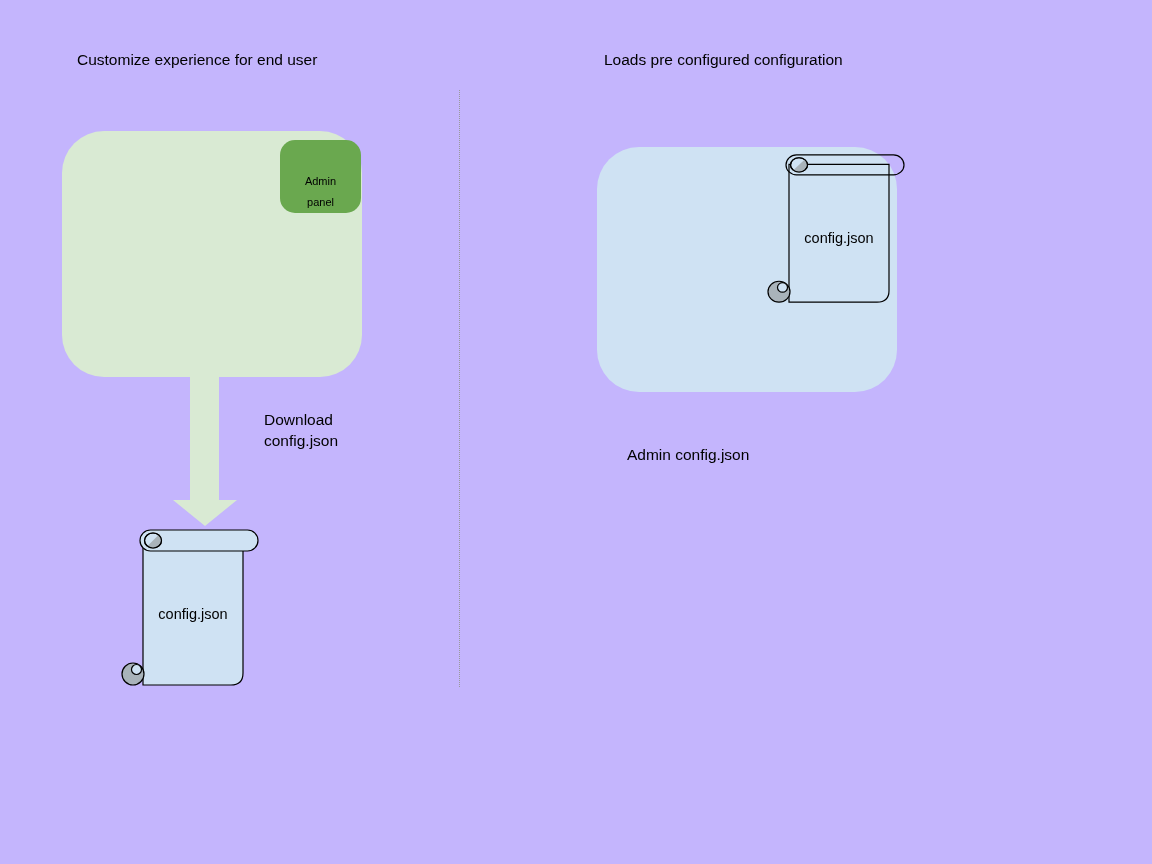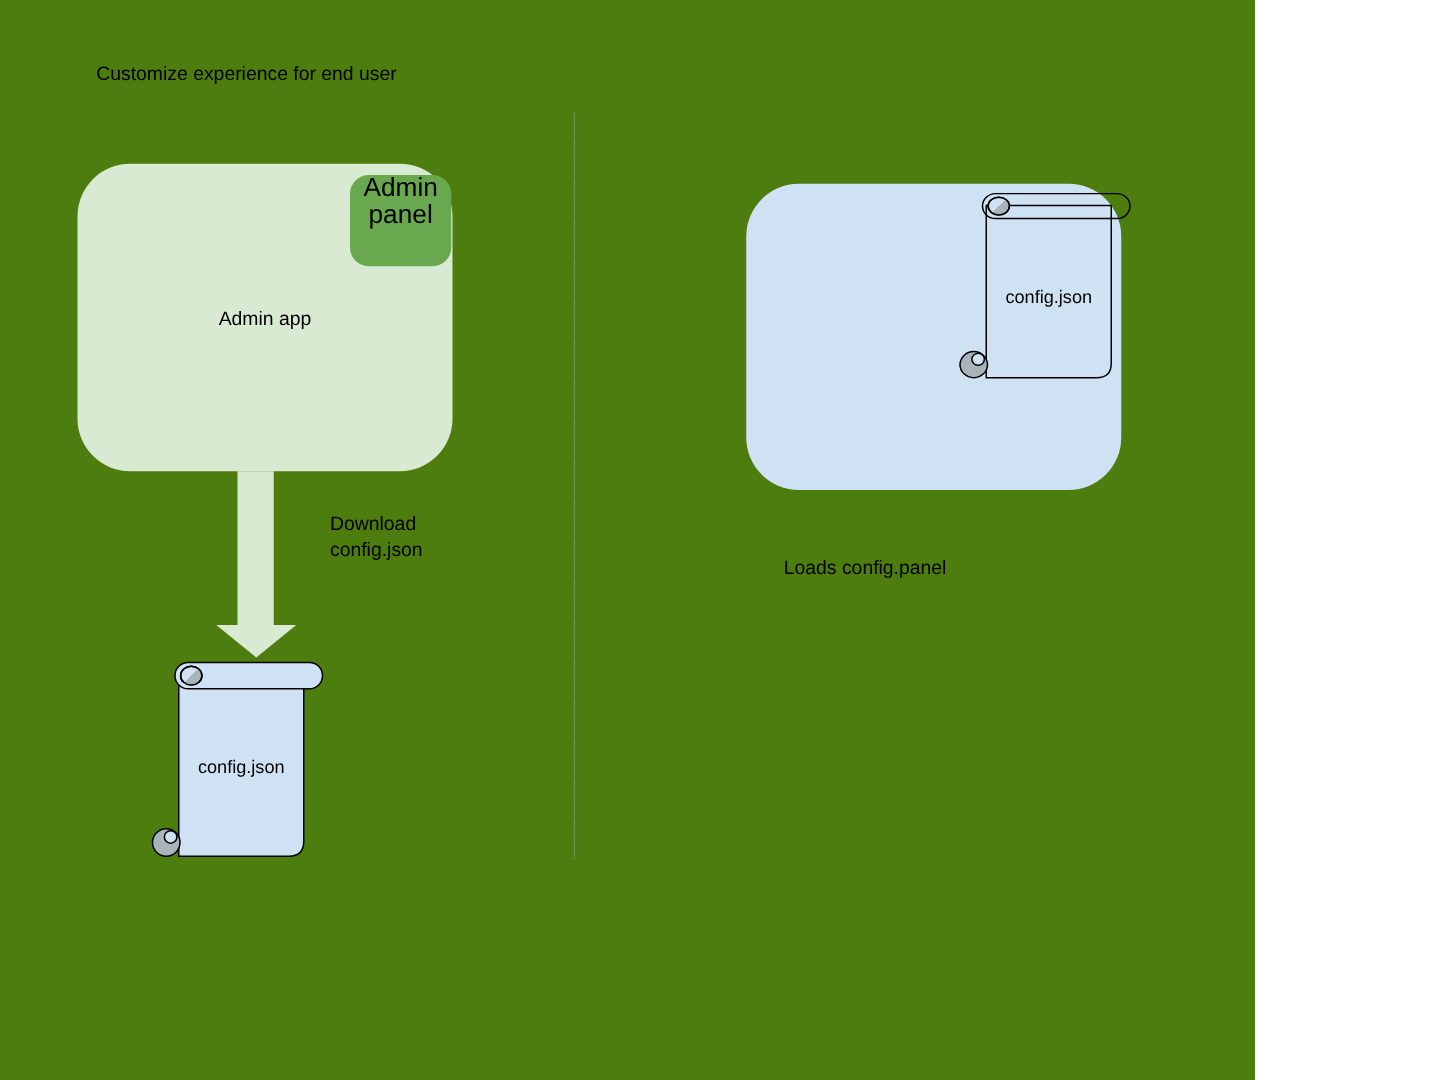--- a/index.html
+++ b/index.html
@@ -6,23 +6,23 @@
     margin: 0;
     padding: 0;
     background: #ffffff;
     width: 1152px;
     height: 864px;
     overflow: hidden;
     font-family: "Liberation Sans", sans-serif;
   }
   .canvas {
     position: relative;
-    width: 1004px;
+    width: 1152px;
     height: 864px;
-    background: #4d7c0f;
+    background: #c4b5fd;
   }
   .label {
     position: absolute;
     color: #000000;
     font-size: 15.5px;
     line-height: 21px;
     white-space: pre-line;
   }
   .centered { text-align: center; }
   .title { font-size: 15.5px; }
@@ -42,25 +42,25 @@
     width: 300px; height: 245px;
     background: #cfe2f3;
   }
   .admin-panel {
     position: absolute;
     left: 280px; top: 140px;
     width: 81px; height: 73px;
     background: #6aa84f;
     border-radius: 15px;
     display: flex;
-    align-items: flex-start;
+    align-items: flex-end;
     justify-content: center;
     text-align: center;
     color: #000000;
-    font-size: 21px;
+    font-size: 11px;
     line-height: 21px;
     white-space: pre-line;
   }
 
   
   .divider {
     position: absolute;
     left: 459px; top: 90px;
     height: 597px;
     width: 0;
@@ -86,21 +86,20 @@
 
 <div class="canvas">
 
   <div class="label title" style="left:77px; top:49px;">Customize experience for end user</div>
 
   <div class="app-box admin-app"></div>
 
   <div class="admin-panel"><span>Admin
 panel</span></div>
 
-  <div class="label centered" style="left:62px; top:245px; width:300px;">Admin app</div>
 
   <svg class="shape-svg arrow-svg" viewBox="0 0 68 150">
     <path d="M19 0 H48 V123 H66 L34 149 L2 123 H19 Z" fill="#d9ead3"></path>
   </svg>
 
   <div class="label" style="left:264px; top:409px; width:120px;">Download
 config.json</div>
 
   <svg class="shape-svg scroll-left-svg filled" viewBox="0 0 142 160">
     <path class="paper scroll-stroke" d="M24 12 H124 V145 Q124 157 112 157 H24 Z"></path>
@@ -111,33 +110,34 @@
     </g>
     <ellipse cx="34" cy="12.5" rx="8.5" ry="7.5" fill="none" class="scroll-stroke"></ellipse>
     <circle class="curl-grey scroll-stroke" cx="14" cy="146" r="11"></circle>
     <circle class="curl-base scroll-stroke" cx="17.5" cy="141.5" r="5"></circle>
   </svg>
 
   <div class="label centered file-label" style="left:143px; top:604px; width:100px;">config.json</div>
 
   <div class="divider"></div>
 
+  <div class="label title" style="left:604px; top:49px;">Loads pre configured configuration</div>
 
   <div class="app-box demo-app"></div>
 
 
   <svg class="shape-svg scroll-right-svg transparent" viewBox="0 0 142 160" preserveAspectRatio="none">
     <path class="paper scroll-stroke" d="M24 12 H124 V145 Q124 157 112 157 H24 Z"></path>
     <rect class="paper scroll-stroke" x="21" y="2" width="118" height="21" rx="10.5"></rect>
     <ellipse class="curl-base scroll-stroke" cx="34" cy="12.5" rx="8.5" ry="7.5"></ellipse>
     <g transform="rotate(-45 34 12.5)">
       <path class="curl-grey" d="M25.5 12.5 A8.5 7.5 0 0 0 42.5 12.5 Z"></path>
     </g>
     <ellipse cx="34" cy="12.5" rx="8.5" ry="7.5" fill="none" class="scroll-stroke"></ellipse>
     <circle class="curl-grey scroll-stroke" cx="14" cy="146" r="11"></circle>
     <circle class="curl-base scroll-stroke" cx="17.5" cy="141.5" r="5"></circle>
   </svg>
 
   <div class="label centered file-label" style="left:789px; top:228px; width:100px;">config.json</div>
 
-  <div class="label" style="left:627px; top:444px;">Loads config.panel</div>
+  <div class="label" style="left:627px; top:444px;">Admin config.json</div>
 
 </div>
 
 </body></html>

